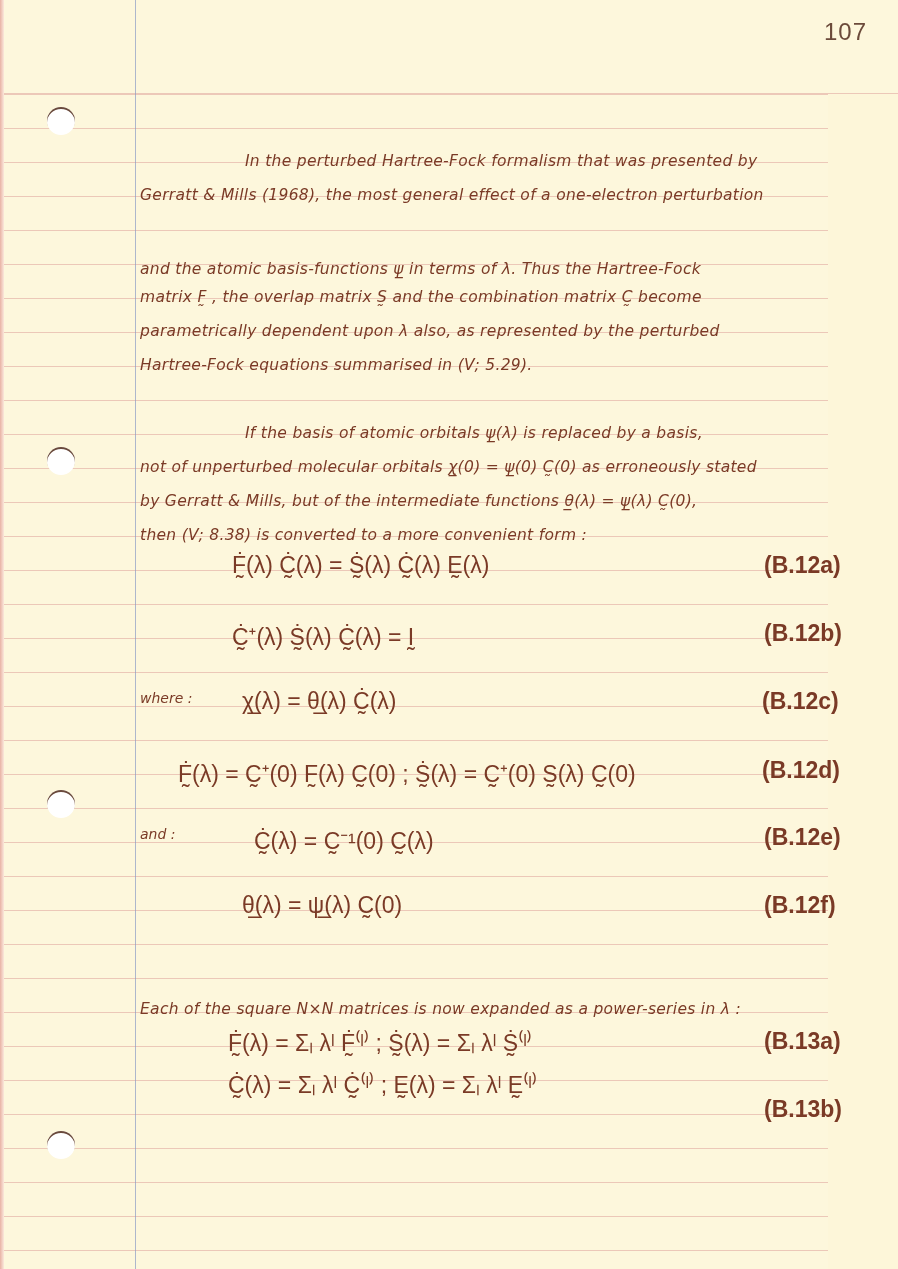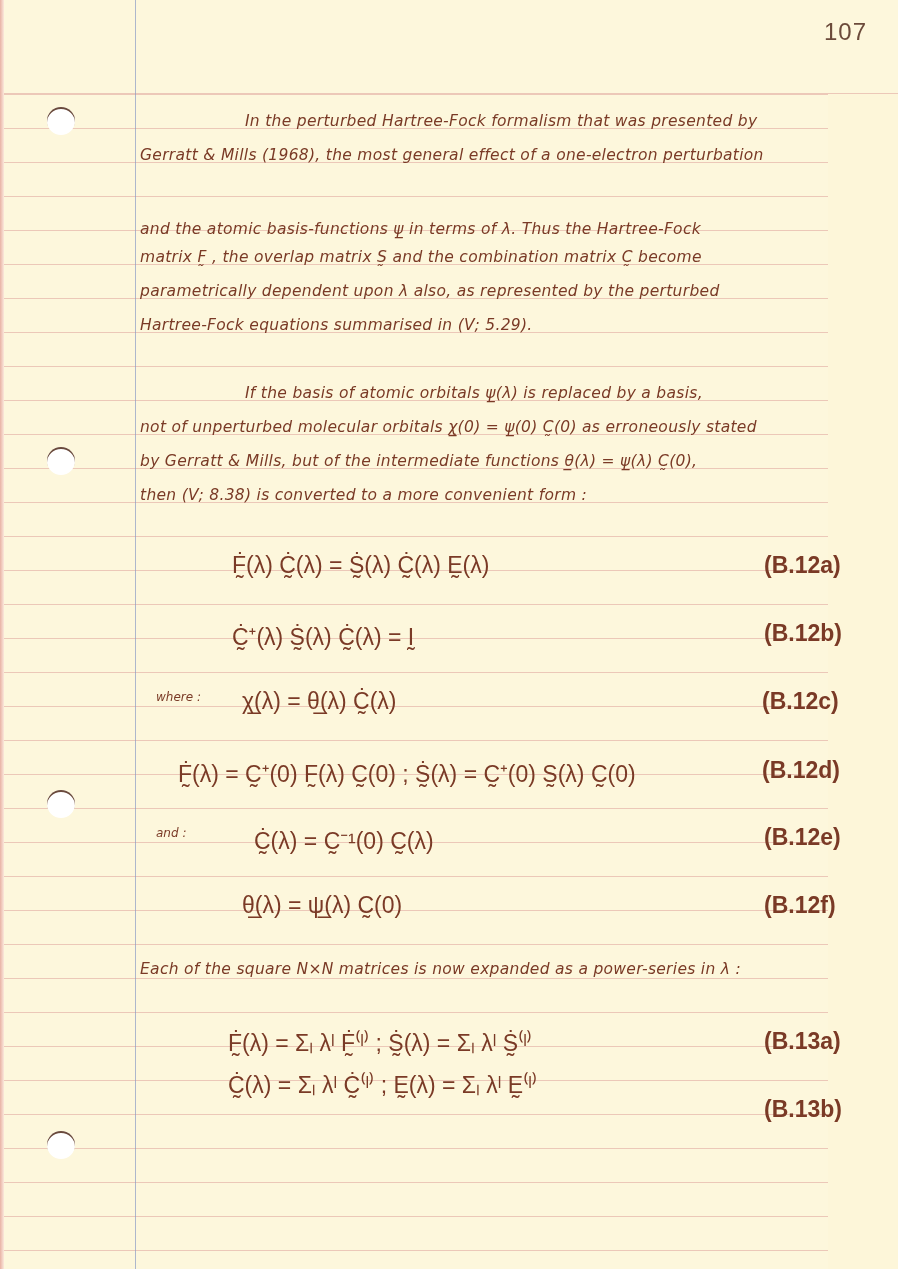--- a/index.html
+++ b/index.html
@@ -38,33 +38,33 @@
     box-shadow: inset 0 2px 0 #6a4a3c;
   }
   .page-number {
     position: absolute; left: 824px; top: 18px;
     font-family: "Liberation Sans", sans-serif; font-size: 24px; color: #6b4a3a;
     letter-spacing: 1px;
   }
   .line {
     position: absolute; left: 140px; height: 30px; white-space: nowrap;
     font-family: "DejaVu Sans", sans-serif; font-size: 15.5px; color: #7a3a26;
-    font-style: italic; letter-spacing: 0.3px;
+    font-style: italic; letter-spacing: 0.3px; margin-top: 40px;
   }
   .eq {
     position: absolute; white-space: nowrap;
     font-family: Liberation Sans, sans-serif; font-size: 23px; color: #7a3a26;
   }
   .eq-label {
     position: absolute; white-space: nowrap;
     font-family: "Liberation Sans", sans-serif; font-size: 23px; color: #7a3a26; font-weight: bold;
   }
   .eq-prefix {
-    position: absolute; left: 156px; white-space: nowrap;
-    font-family: "DejaVu Sans", sans-serif; font-style: italic; font-size: 12px; color: #7a3a26;
+    position: absolute; left: 140px; white-space: nowrap;
+    font-family: "DejaVu Sans", sans-serif; font-style: italic; font-size: 14px; color: #7a3a26;
   }
 </style>
 </head>
 <body>
 
 <div class="page">
   <div class="top-band"></div>
   <div class="left-edge"></div>
   <div class="margin-line"></div>
 

